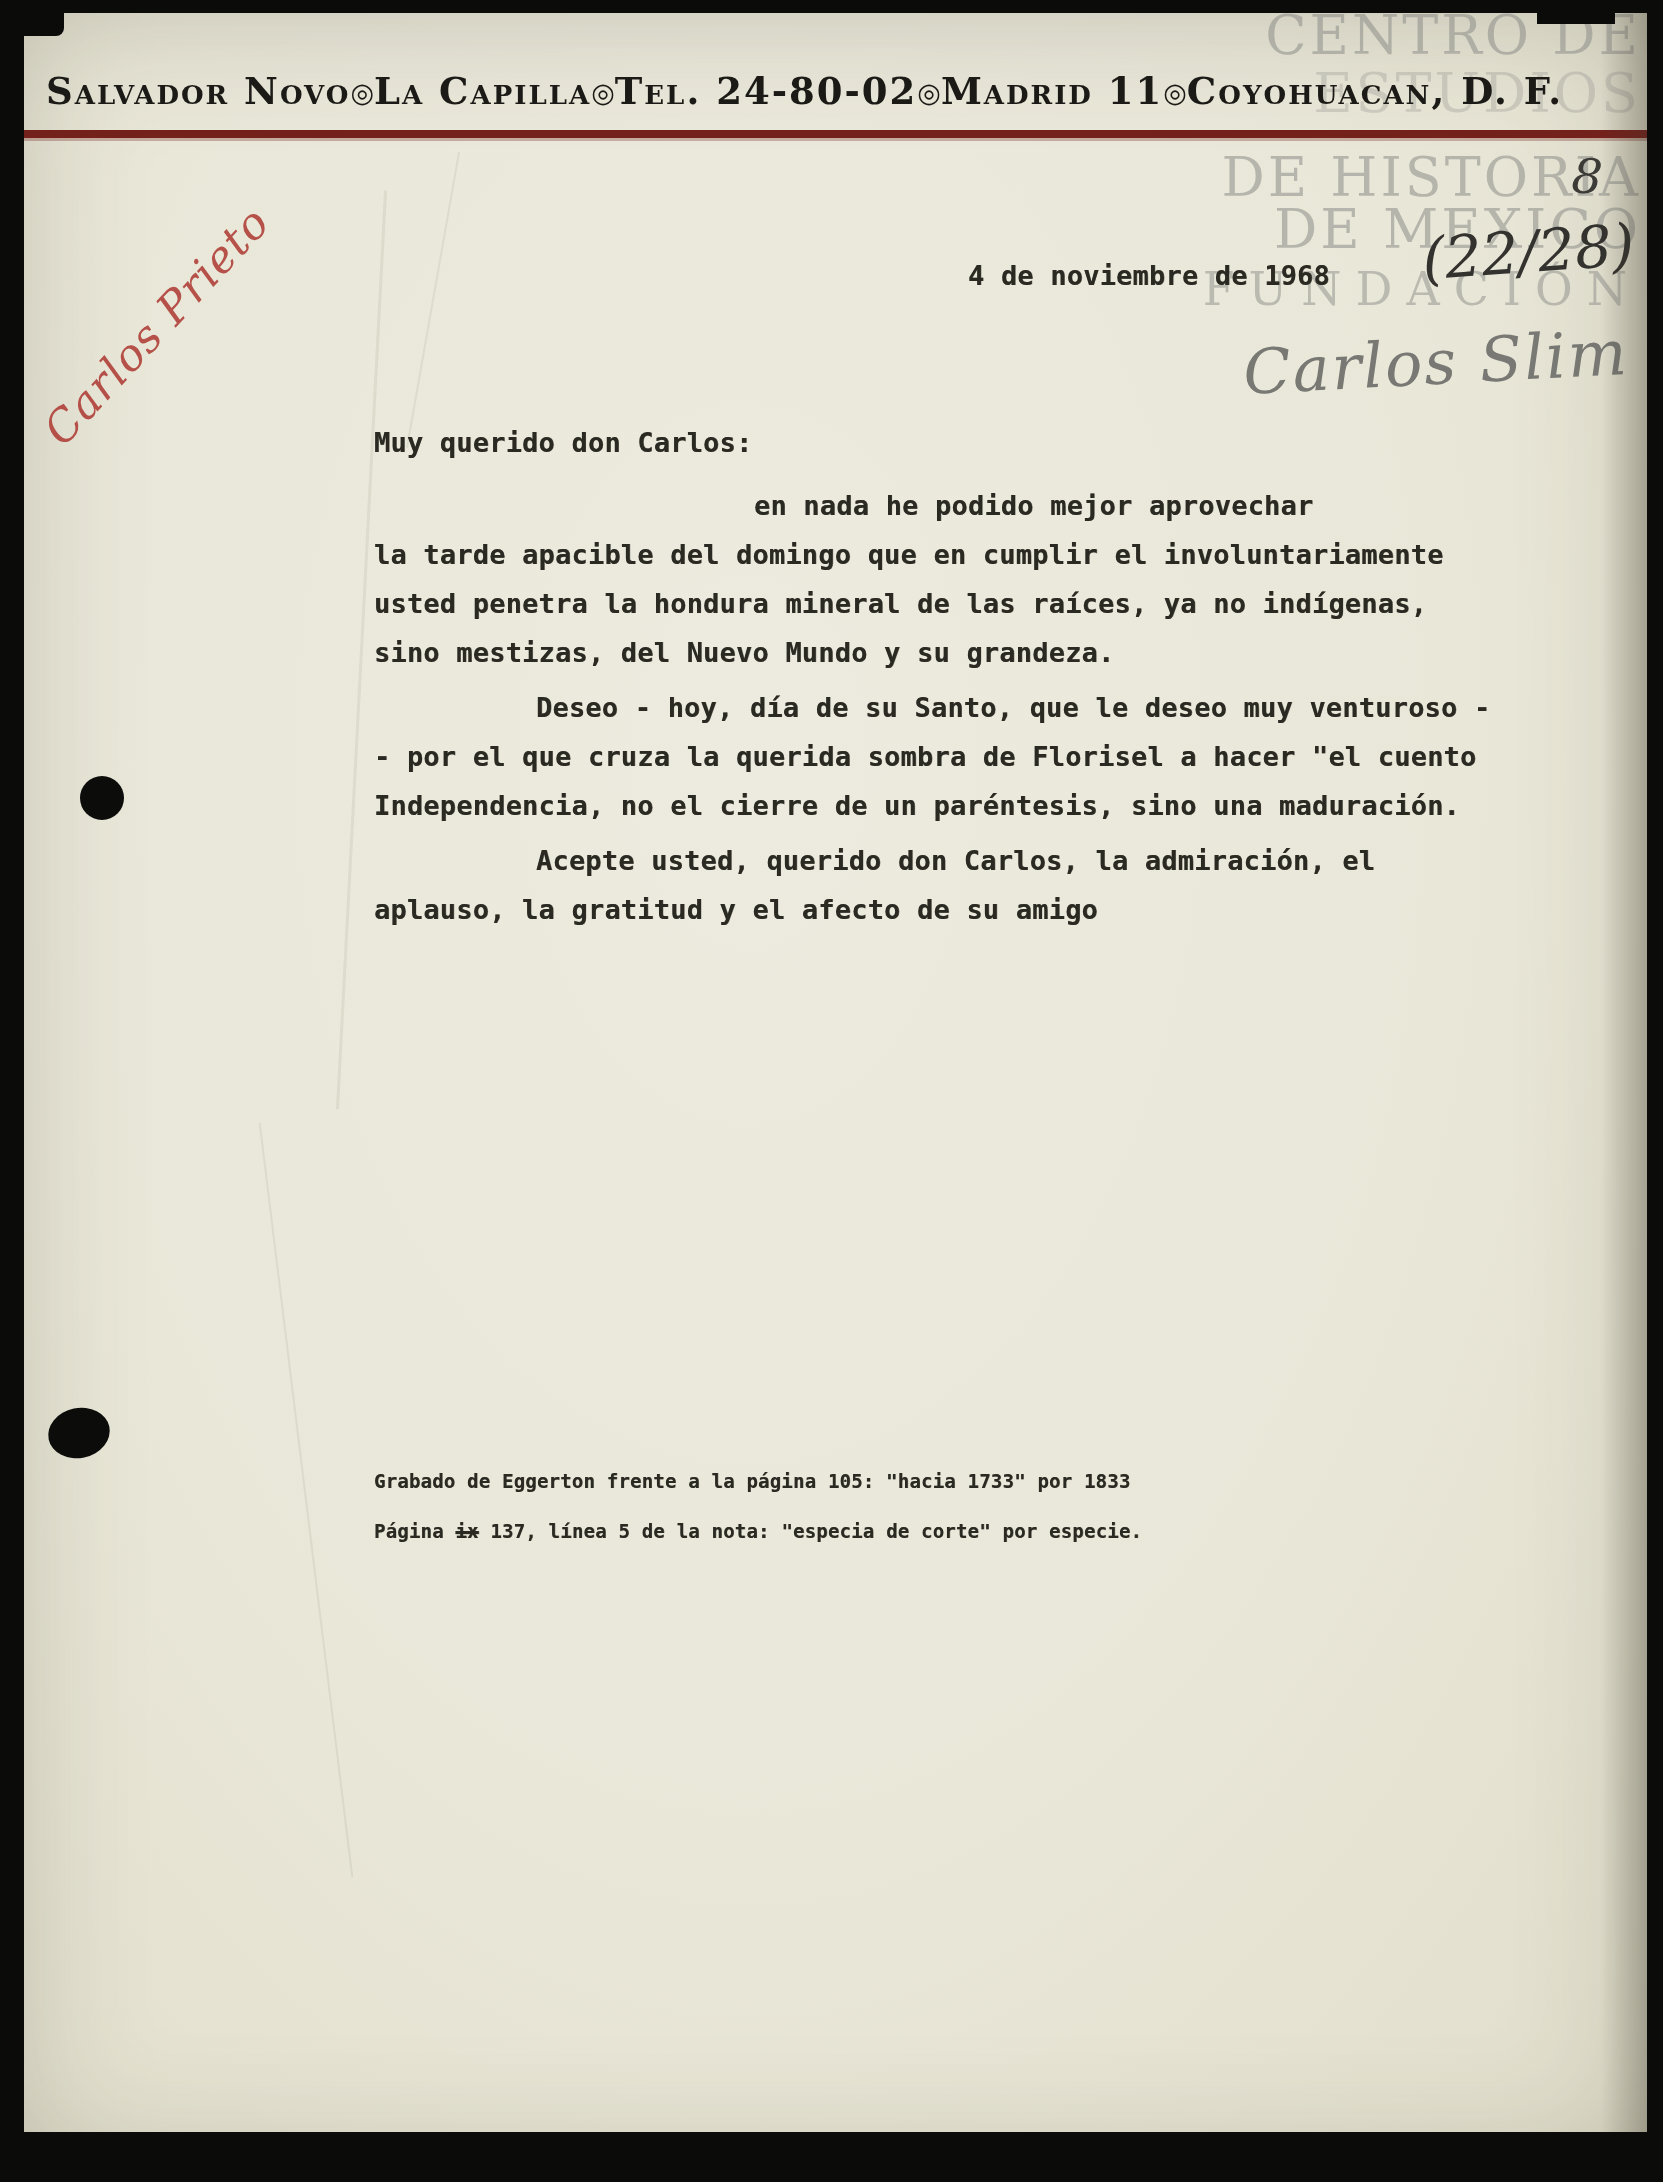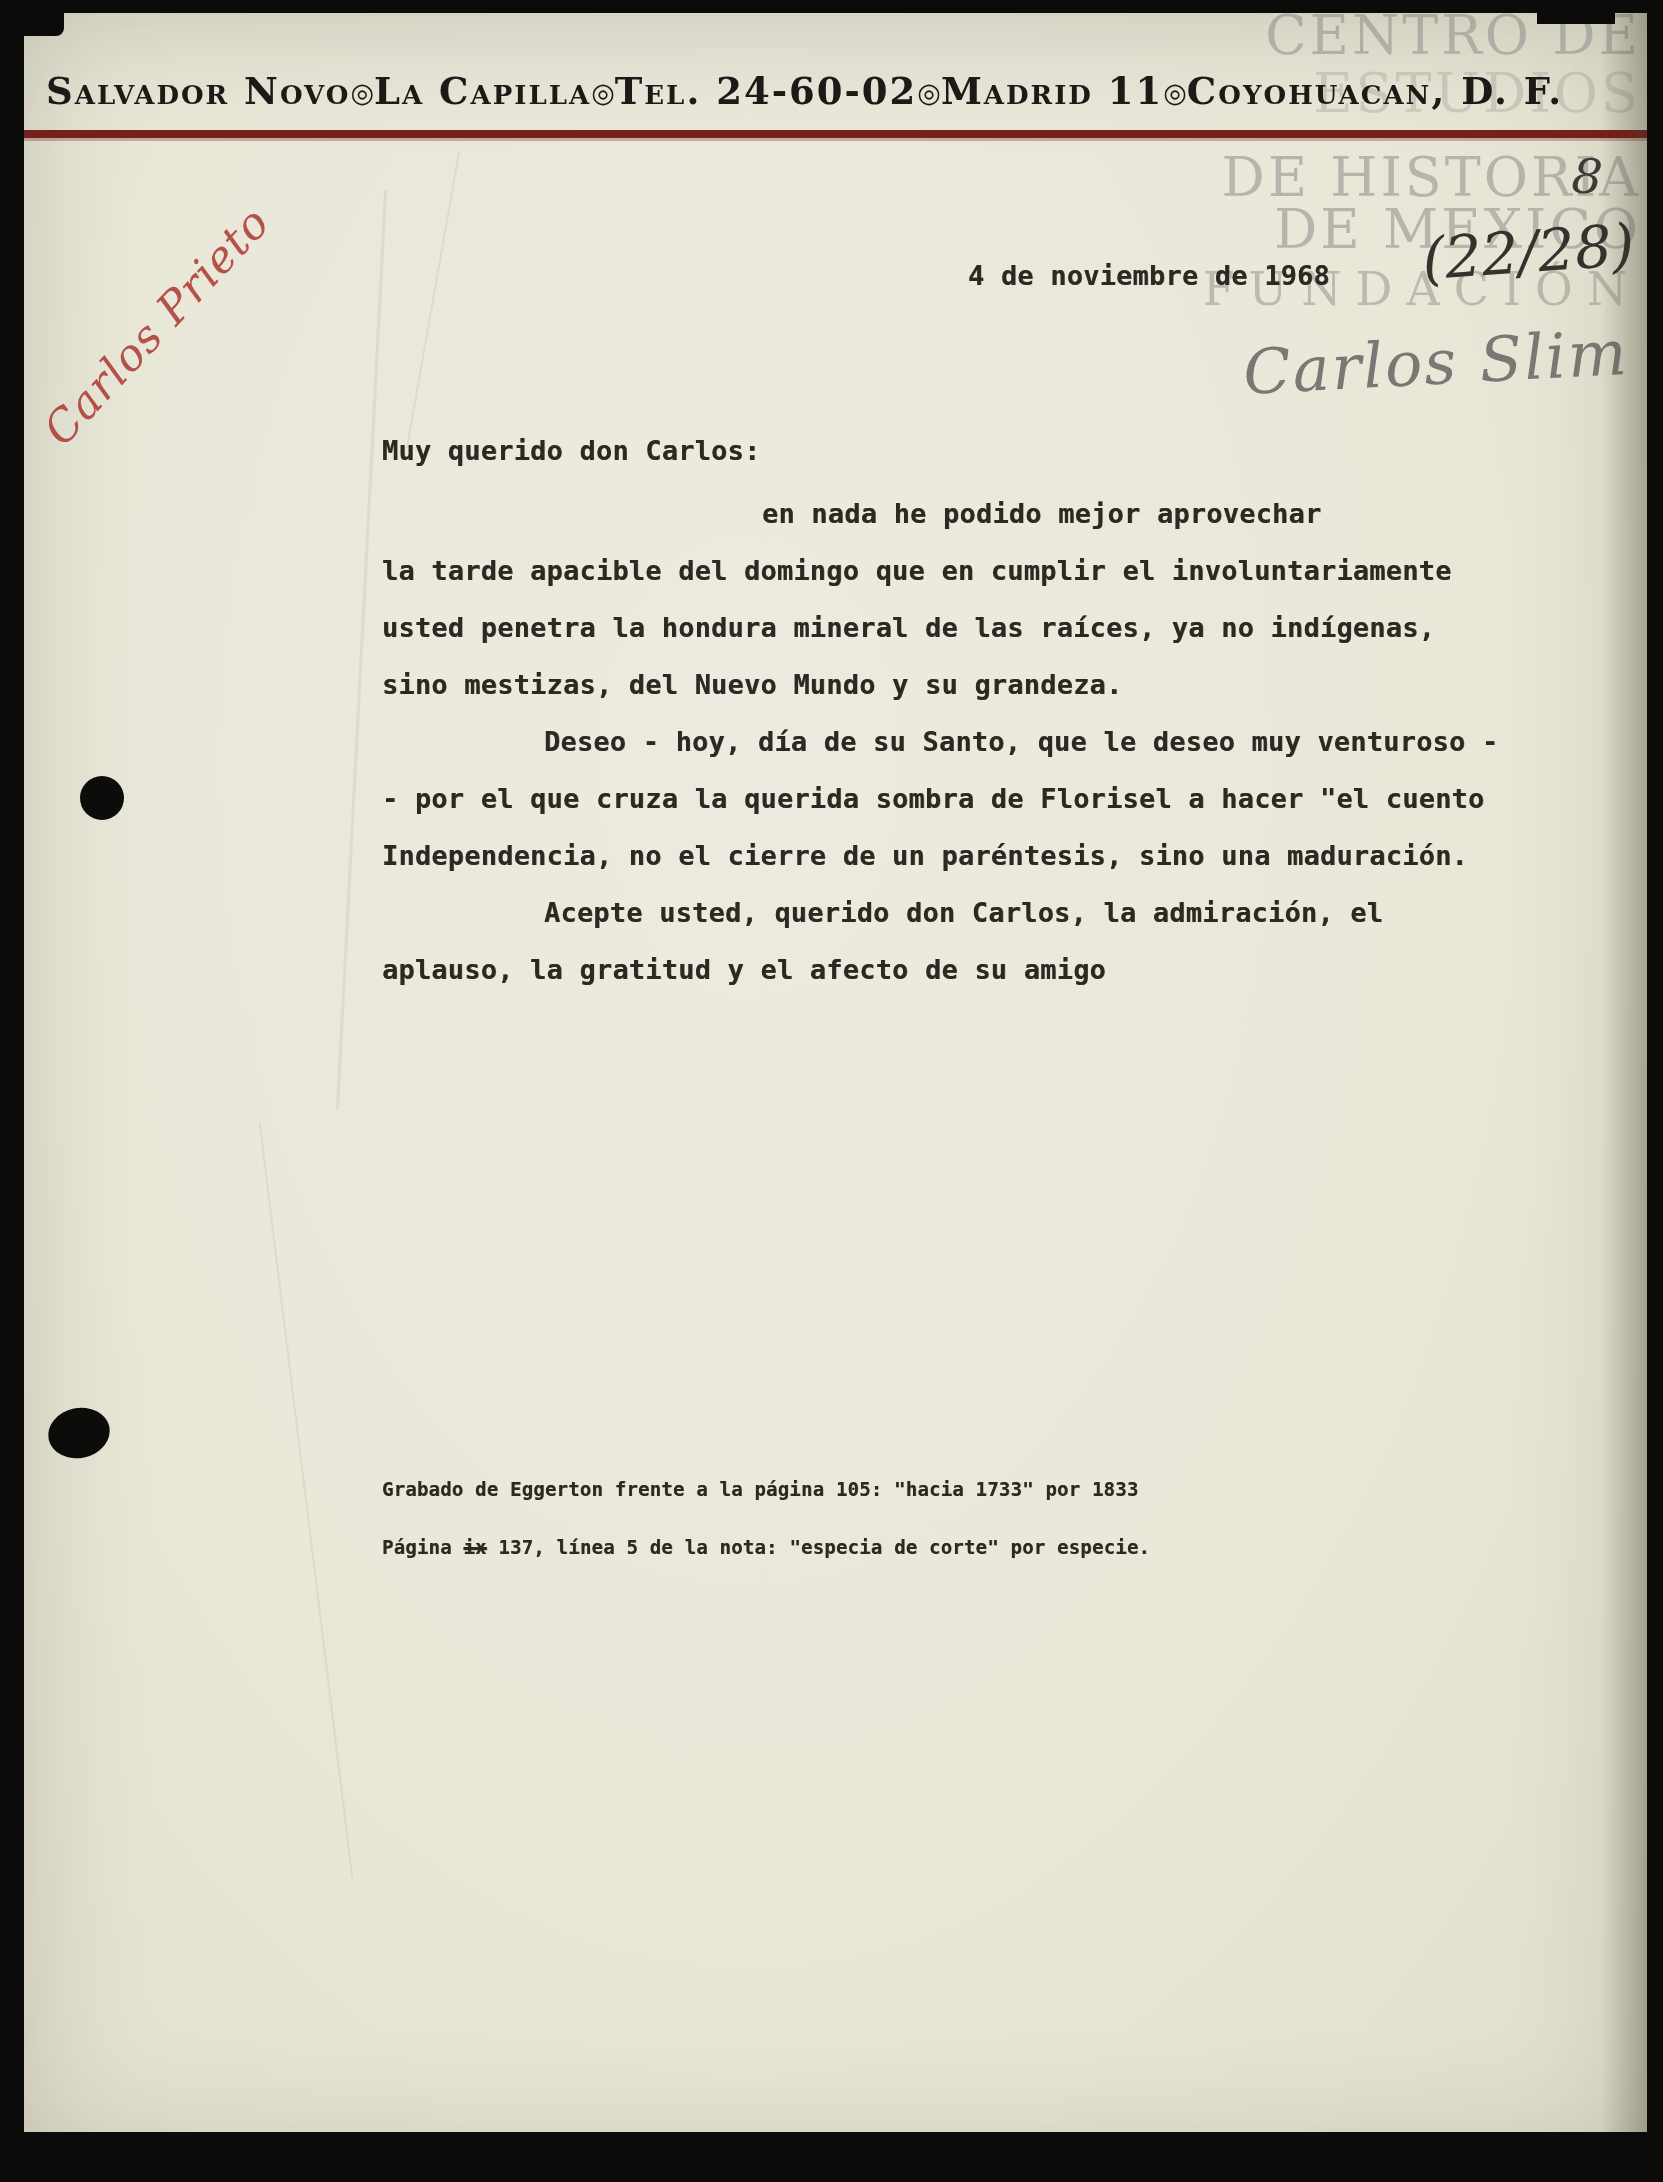--- a/index.html
+++ b/index.html
@@ -48,21 +48,21 @@
     font-size:37px;letter-spacing:2px;color:#1b1a16;white-space:nowrap;}
   .lh-sep{font-size:27px;letter-spacing:0;transform:translateY(1px);}
   .red-rule{position:absolute;left:24px;right:16px;top:130px;height:8px;z-index:3;
     background:#74201b;box-shadow:0 3px 0 rgba(116,32,27,.30);}
   
   .typed{font-weight:bold;color:#2a2922;letter-spacing:.2px;
     text-shadow:.4px .3px .6px rgba(40,38,30,.55);}
   .date-line{position:absolute;left:968px;top:260px;z-index:3;font-size:27px;white-space:pre;}
   .body-text{position:absolute;left:374px;top:418px;width:1180px;z-index:3;
     font-size:27px;line-height:49px;}
-  .line{margin:8px;white-space:pre;}
+  .line{margin:0;white-space:pre;}
   .indent-lg{padding-left:380px;}
   .indent-sm{padding-left:162px;}
   .gap-top-lg{margin-top:14px;}
   .gap-top-sm{margin-top:6px;}
   .corrections{position:absolute;left:374px;top:1456px;z-index:3;font-size:19px;line-height:50px;}
   .struck{text-decoration:line-through;text-decoration-thickness:3px;}
   
   .hole{position:absolute;background:#0c0c0b;border-radius:50%;z-index:5;}
   .hole-1{left:80px;top:776px;width:44px;height:44px;}
   .hole-2{left:48px;top:1408px;width:62px;height:50px;transform:rotate(-12deg);}
@@ -96,21 +96,21 @@
 
   <div class="annot-8">8</div>
   <div class="annot-frac">(22/28)</div>
   <div class="red-note">Carlos Prieto</div>
 
   <header class="letterhead">
     <span class="lh-item">Salvador Novo</span>
     <span class="lh-sep">◎</span>
     <span class="lh-item">La Capilla</span>
     <span class="lh-sep">◎</span>
-    <span class="lh-item">Tel. 24-60-02</span>
+    <span class="lh-item">Tel. 24-80-02</span>
     <span class="lh-sep">◎</span>
     <span class="lh-item">Madrid 11</span>
     <span class="lh-sep">◎</span>
     <span class="lh-item">Coyohuacan, D. F.</span>
   </header>
   <div class="red-rule"></div>
 
   <div class="date-line typed">4 de noviembre de 1968</div>
 
   <main class="body-text typed">

